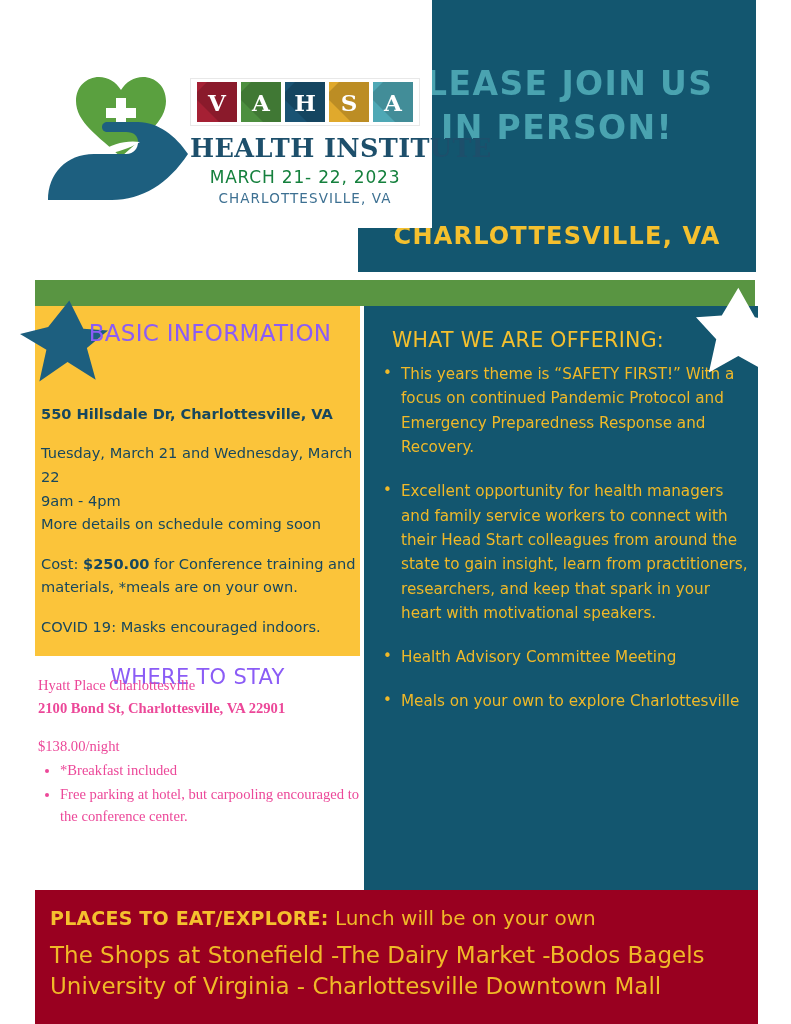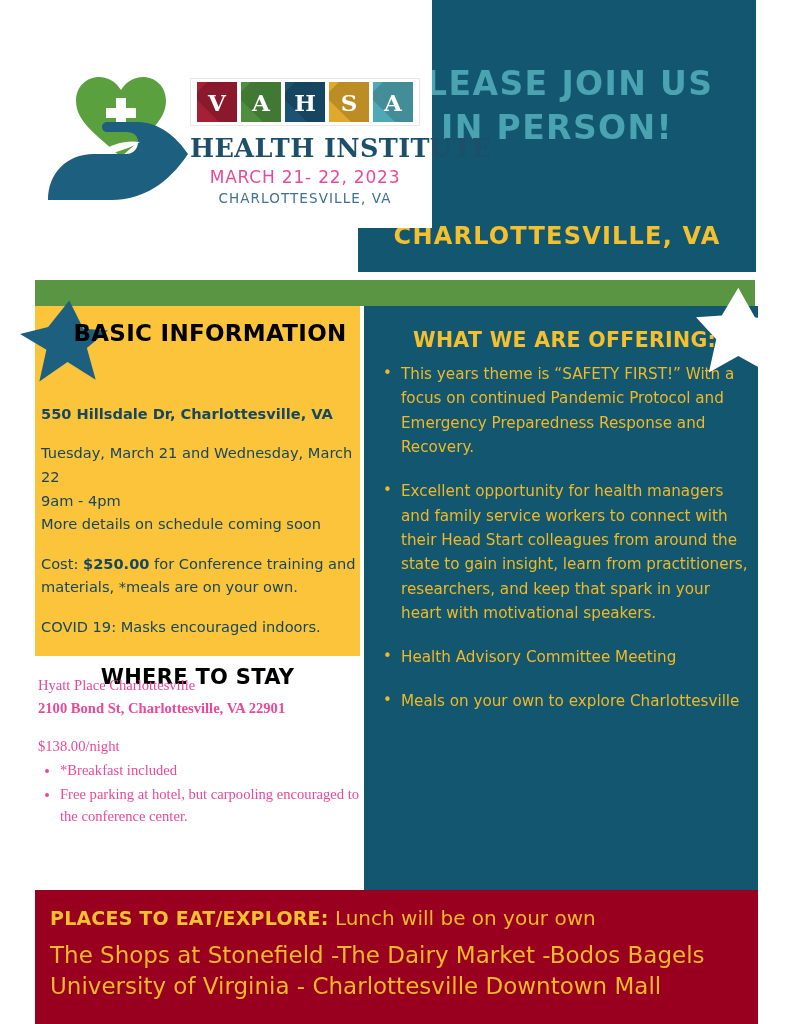--- a/index.html
+++ b/index.html
@@ -53,40 +53,40 @@
     content:"";position:absolute;z-index:1;left:-4px;top:14px;
     width:58px;height:58px;background:rgba(0,0,0,0.16);
     transform:rotate(-45deg);transform-origin:0 0;
   }
   .hi-title{
     font-family:"DejaVu Serif", serif;font-weight:700;
     font-size:25.5px;color:#1d4f6b;letter-spacing:0.4px;margin-top:7px;
     white-space:nowrap;
   }
   .hi-date{
-    font-family:"DejaVu Sans", sans-serif;font-size:17px;color:#ec4899;
+    font-family:"DejaVu Sans", sans-serif;font-size:17px;color:#15803d;
     letter-spacing:0.8px;margin-top:4px;
   }
   .hi-loc{
     font-family:"DejaVu Sans", sans-serif;font-size:13.5px;color:#3d7092;
     letter-spacing:1.1px;margin-top:3px;
   }
 
   
   .green-bar{position:absolute;left:35px;top:280px;width:720px;height:26px;background:#599542;}
 
   
   .yellow-panel{
     position:absolute;left:35px;top:306px;width:325px;height:350px;background:#fbc43a;
   }
   .blue-star{position:absolute;left:18px;top:297px;width:92px;height:88px;z-index:5;}
   .white-star{position:absolute;left:694px;top:286px;width:96px;height:92px;z-index:5;}
 
   .head-red{
-    color:#000000;font-weight:700;font-size:23px;letter-spacing:0.3px;
+    color:#8b5cf6;font-weight:400;font-size:23px;letter-spacing:0.3px;
     font-family:"DejaVu Sans", sans-serif;
   }
   .yp-title{position:absolute;left:60px;top:320px;width:300px;text-align:center;z-index:6;}
   .yp-body{
     position:absolute;left:41px;top:378px;width:320px;
     color:#17475e;font-size:14.6px;line-height:1.62;
     font-family:"DejaVu Sans", sans-serif;
   }
   .yp-body p{margin:0 0 16px 0;}
   .yp-body p:last-child{margin-bottom:16px;}
@@ -102,22 +102,22 @@
   }
   .stay-body p{margin:0 0 14px 0;}
   .stay-body ul{margin:2px 0 0 0;padding-left:22px;}
   .stay-body li{margin:0 0 2px 0;line-height:1.5;}
 
   
   .offer-panel{
     position:absolute;left:364px;top:306px;width:394px;height:584px;background:#13566f;
   }
   .offer-title{
-    position:absolute;left:413px;top:328px;width:330px;
-    color:#f5c02e;font-weight:700;font-size:20.5px;letter-spacing:0.3px;
+    position:absolute;left:392px;top:328px;width:330px;
+    color:#f5c02e;font-weight:400;font-size:20.5px;letter-spacing:0.3px;
     font-family:"DejaVu Sans", sans-serif;
   }
   .offer-list{
     position:absolute;left:380px;top:362px;width:372px;
     color:#f0b928;font-size:15.2px;line-height:1.6;
     font-family:"DejaVu Sans", sans-serif;
     list-style:none;margin:0;padding:0;
   }
   .offer-list li{position:relative;padding-left:21px;margin-bottom:20px;}
   .offer-list li::before{

